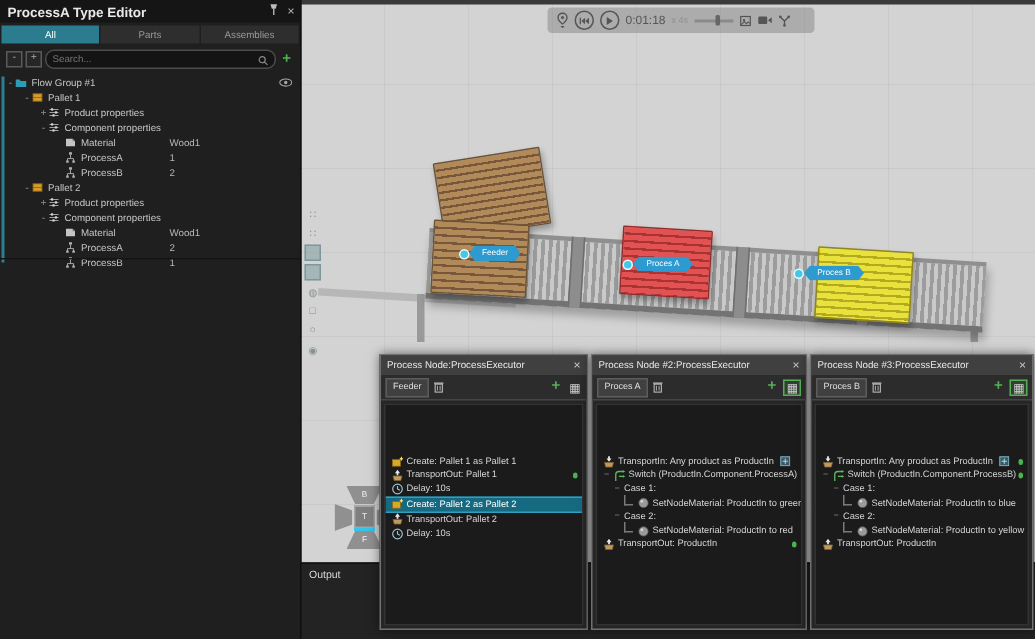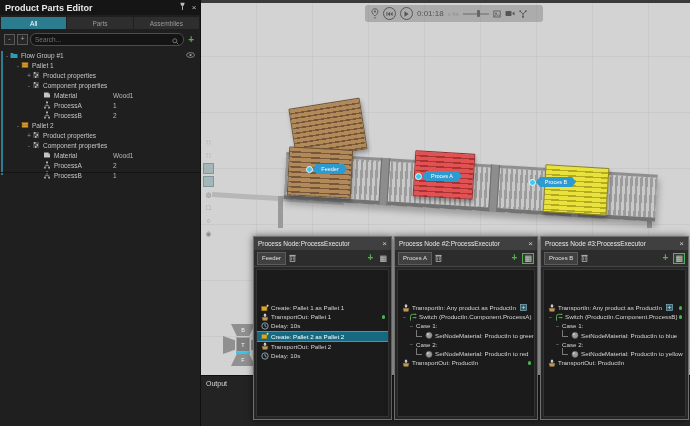--- a/index.html
+++ b/index.html
@@ -96,21 +96,21 @@
   .stmt-elbow{width:5px;height:6px;border-left:1px solid #7a7a7a;border-bottom:1px solid #7a7a7a;margin:-4px 1px 0 0;flex:0 0 5px;}
   .stmt-ico{display:flex;align-items:center;flex:0 0 8px;}
   .status-dot{position:absolute;right:3px;top:3px;width:3.5px;height:3.5px;border-radius:50%;background:#49b34d;}
   .picker-ico{display:flex;align-items:center;margin-left:2px;}
 </style>
 </head>
 <body>
 
 <div id="left-panel">
   <div id="lp-header">
-    <span id="lp-title">Product Parts Editor</span>
+    <span id="lp-title">ProcessA Type Editor</span>
     <span class="lp-hbtn"><svg width="7" height="9" viewBox="0 0 7 9">
           <path d="M1.3 0.8 H5.7 L4.8 3.8 H2.2 Z" fill="#bdbdbd"></path>
           <line x1="3.5" y1="3.8" x2="3.5" y2="8" stroke="#bdbdbd" stroke-width="0.9"></line>
         </svg></span>
     <span class="lp-hbtn">×</span>
   </div>
   <div id="lp-tabs">
     <div class="lp-tab active">All</div>
     <div class="lp-tab">Parts</div>
     <div class="lp-tab">Assemblies</div>

